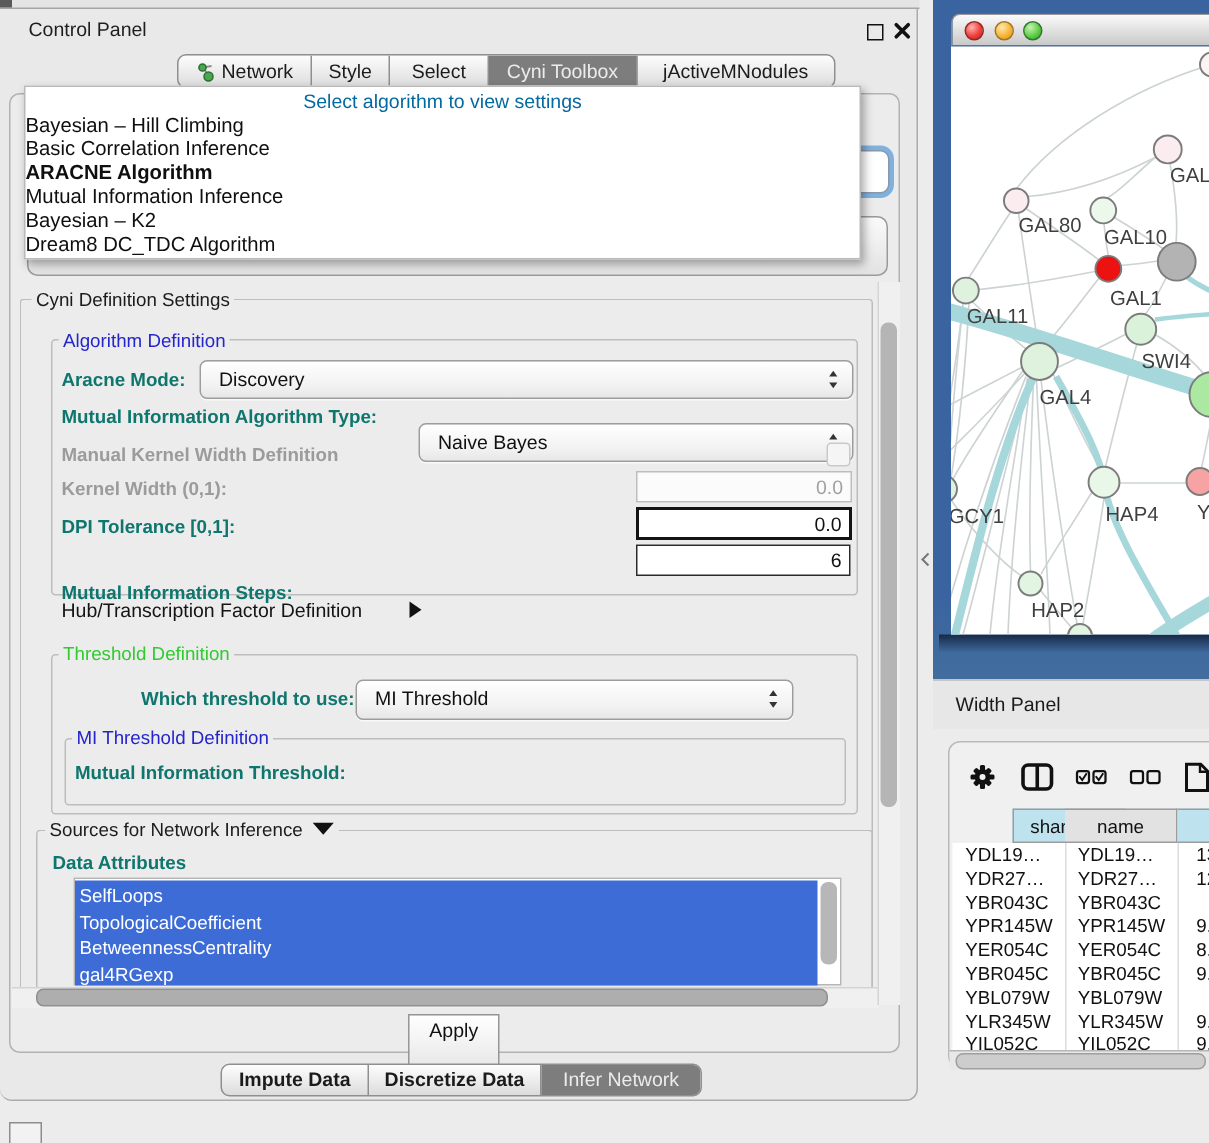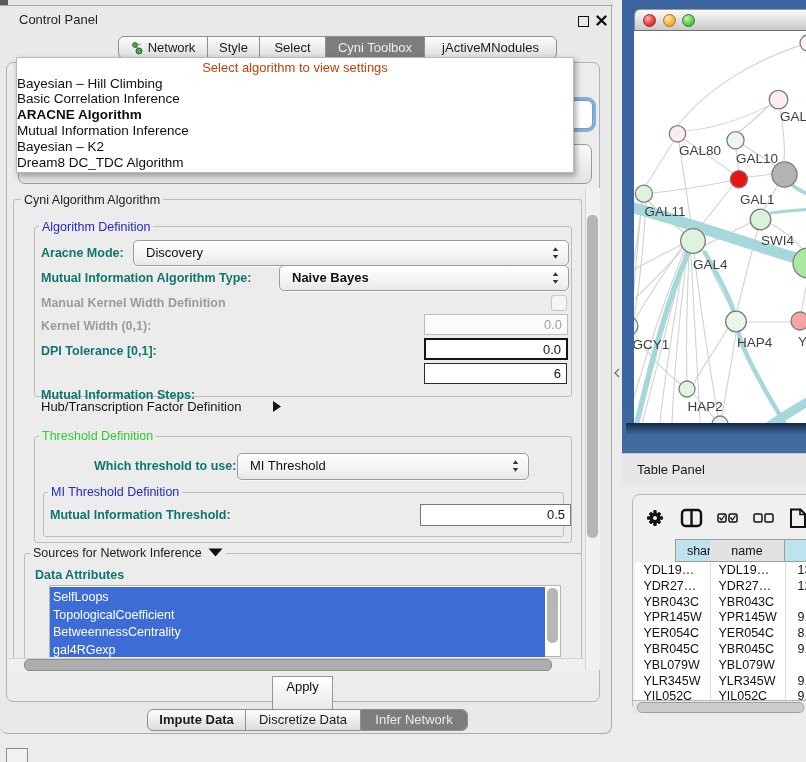--- a/index.html
+++ b/index.html
@@ -54,36 +54,36 @@
      border:1px solid #b2b2b2;border-radius:7px;box-sizing:border-box;"></div>
 
 <div class="abs" style="left:20px;top:100px;width:571px;height:27px;border-radius:6px;background:#fff;
      border:1px solid #8899aa;box-shadow:0 0 0 3px #7fb1e0;"></div>
 <div class="abs" style="left:18px;top:144px;width:574px;height:40px;border-radius:7px;
      background:linear-gradient(#fafafa,#e2e2e2);border:1px solid #9a9a9a;box-sizing:border-box;"></div>
 
 <div class="abs" style="left:8px;top:188px;width:578px;height:482px;background:#ececec;"></div>
 
 <div class="gbox" style="left:13px;top:199px;width:567px;height:471px;border-bottom:none;border-radius:3px 3px 0 0;"></div>
-<div class="gtitle" style="left:21px;top:193px;color:#1c1c1c;">Cyni Algorithm Algorithm</div>
+<div class="gtitle" style="left:21px;top:193px;color:#1c1c1c;">Cyni Definition Settings</div>
 
 <div class="gbox" style="left:34px;top:226px;width:536px;height:169px;"></div>
 <div class="gtitle" style="left:39px;top:220px;color:#2525cc;">Algorithm Definition</div>
 
 <div class="lbl" style="position:absolute;left:41px;top:246px;">Aracne Mode:</div>
 <div class="combo" style="left:133px;top:240px;width:434px;height:24px;">
   <div class="ct">Discovery</div>
   <svg class="arr" viewBox="0 0 9 17">
         <path d="M4.5 1 L8 6 L1 6 Z" fill="#333"></path>
         <path d="M4.5 16 L1 11 L8 11 Z" fill="#333"></path>
       </svg>
 </div>
 
 <div class="lbl" style="position:absolute;left:41px;top:270.5px;">Mutual Information Algorithm Type:</div>
-<div class="combo" style="left:279px;top:265px;width:288px;height:24px;font-weight:bold;">
+<div class="combo" style="left:279px;top:282px;width:288px;height:24px;">
   <div class="ct">Naive Bayes</div>
   <svg class="arr" viewBox="0 0 9 17">
         <path d="M4.5 1 L8 6 L1 6 Z" fill="#333"></path>
         <path d="M4.5 16 L1 11 L8 11 Z" fill="#333"></path>
       </svg>
 </div>
 
 <div class="lbl" style="position:absolute;left:41px;top:295.5px;color:#9b9b9b;">Manual Kernel Width Definition</div>
 <div class="abs" style="left:551px;top:295px;width:14px;height:14px;border:1.5px solid #c9c9c9;border-radius:3px;background:#f5f5f5;"></div>
 
@@ -110,21 +110,20 @@
   <div class="ct">MI Threshold</div>
   <svg class="arr" viewBox="0 0 9 17">
         <path d="M4.5 1 L8 6 L1 6 Z" fill="#333"></path>
         <path d="M4.5 16 L1 11 L8 11 Z" fill="#333"></path>
       </svg>
 </div>
 
 <div class="gbox" style="left:43px;top:492px;width:519px;height:43px;"></div>
 <div class="gtitle" style="left:48px;top:485px;color:#2525cc;">MI Threshold Definition</div>
 <div class="lbl" style="position:absolute;left:50px;top:507.5px;">Mutual Information Threshold:</div>
-<div class="tfield" style="left:420px;top:504px;width:144px;height:18px;border:1.5px solid #777;padding:2px 5px 0 0;">0.5</div>
 
 <div class="gbox" style="left:24px;top:553px;width:556px;height:117px;border-bottom:none;"></div>
 <div class="gtitle" style="left:30px;top:546px;color:#1c1c1c;">Sources for Network Inference <svg width="15" height="9" style="margin-left:3px;">
         <path d="M0.5 0.5 L14.5 0.5 L7.5 8.5 Z" fill="#111"></path>
       </svg></div>
 <div class="lbl" style="position:absolute;left:35px;top:567.5px;">Data Attributes</div>
 
 <div class="abs" style="left:49px;top:585px;width:512px;height:72px;background:#fff;border:1px solid #b5b5b5;box-sizing:border-box;"></div>
 <div class="abs" style="left:50px;top:586.5px;width:495px;height:70px;background:#3d6cd7;"></div>
 <div class="abs" style="left:53px;top:589px;font-size:12.5px;color:#fff;line-height:17.6px;">SelfLoops<br>TopologicalCoefficient<br>BetweennessCentrality<br>gal4RGexp</div>
@@ -134,27 +133,27 @@
 <div class="abs" style="left:24px;top:659px;width:526px;height:10px;background:#aeaeae;border:1px solid #8f8f8f;border-radius:5px;"></div>
 <div class="abs" style="left:585px;top:188px;width:14px;height:482px;background:#f0f0f0;border-left:1px solid #d4d4d4;"></div>
 <div class="abs" style="left:587px;top:215px;width:10.5px;height:323px;background:#b5b5b5;border-radius:5px;"></div>
 
 <div class="abs" style="left:272px;top:676px;width:61px;height:35px;border:1px solid #969696;border-radius:0;
      background:linear-gradient(#ffffff,#e8e8e8);box-sizing:border-box;text-align:center;">
   <span style="font-size:13px;color:#111;line-height:19px;">Apply</span></div>
 
 <div class="seg" style="left:147px;top:708.5px;height:20px;">
   <div class="s" style="width:97px;font-weight:bold;text-align:right;">Impute Data</div>
-  <div class="s" style="width:114px;font-weight:normal;">Discretize Data</div>
+  <div class="s" style="width:114px;font-weight:bold;">Discretize Data</div>
   <div class="s sel" style="width:106px;font-weight:normal;">Infer Network</div>
 </div>
 
 <div class="abs" style="left:16px;top:57px;width:558px;height:116px;background:#fff;
      border:1px solid #b9b9b9;box-shadow:2px 3px 6px rgba(0,0,0,.35);box-sizing:border-box;"></div>
-<div class="abs" style="left:16px;top:59.5px;width:558px;text-align:center;font-size:13px;color:#c2410c;">Select algorithm to view settings</div>
+<div class="abs" style="left:16px;top:59.5px;width:558px;text-align:center;font-size:13px;color:#0369a1;">Select algorithm to view settings</div>
 <div class="abs" style="left:17px;top:75.5px;font-size:13.5px;color:#0f0f0f;line-height:15.9px;white-space:nowrap;">
 Bayesian – Hill Climbing<br>Basic Correlation Inference<br><b>ARACNE Algorithm</b><br>Mutual Information Inference<br>Bayesian – K2<br>Dream8 DC_TDC Algorithm</div>
 
 <div class="abs" style="left:613px;top:0;width:9px;height:762px;background:#ececec;"></div>
 <svg class="abs" style="left:613px;top:368px;" width="8" height="10">
       <path d="M6 1 L2 5 L6 9" stroke="#777" stroke-width="1.4" fill="none"></path>
     </svg>
 
 <div class="abs" style="left:6px;top:748px;width:20px;height:14px;background:#f2f2f2;border:1.5px solid #8d8d8d;"></div>
 
@@ -242,21 +241,21 @@
  <text x="127" y="214">SWI4</text>
  <text x="59" y="238">GAL4</text>
  <text x="-1.5" y="317.5">GCY1</text>
  <text x="103" y="316">HAP4</text>
  <text x="164" y="315">YEL</text>
  <text x="53.5" y="380">HAP2</text>
 </g>
 </svg>
 
 <div class="abs" style="left:622px;top:453px;width:184px;height:33px;background:#e7e7e7;border-top:1px solid #c6c6c6;"></div>
-<div class="abs" style="left:637px;top:462px;font-size:13px;color:#1a1a1a;">Table Panel</div>
+<div class="abs" style="left:637px;top:462px;font-size:13px;color:#1a1a1a;">Width Panel</div>
 <div class="abs" style="left:622px;top:486px;width:184px;height:276px;background:#ececec;"></div>
 
 <div class="abs" style="left:632px;top:494px;width:180px;height:218px;background:#f0f0f0;border:1px solid #b9b9b9;border-radius:8px 0 0 8px;box-sizing:border-box;"></div>
 
 <svg class="abs" style="left:646px;top:508px;" width="160" height="24" viewBox="0 0 160 24">
 
  <g transform="translate(9,10)">
   <g fill="#111">
    <rect x="-1.7" y="-8" width="3.4" height="16" rx="1"></rect>
    <rect x="-8" y="-1.7" width="16" height="3.4" rx="1"></rect>

